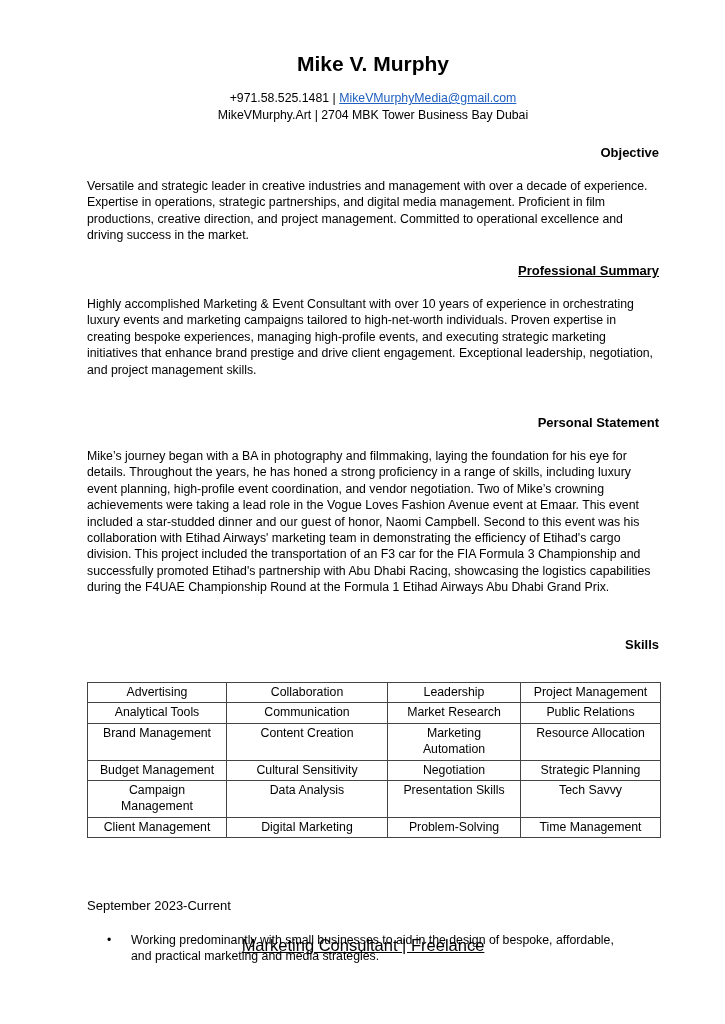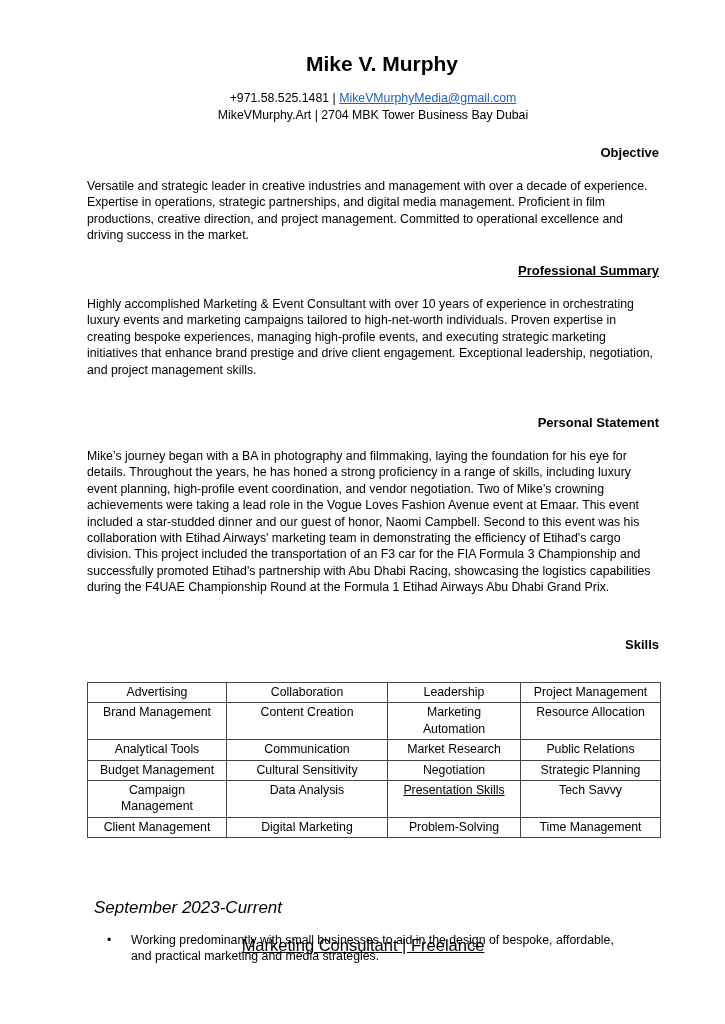--- a/index.html
+++ b/index.html
@@ -1,32 +1,32 @@
 <!DOCTYPE html>
 <html><head>
 <meta charset="utf-8">
 <style>
   html, body { margin:0; padding:0; background:#ffffff; }
   body { width:725px; height:1024px; position:relative; overflow:hidden;
          font-family:"Liberation Sans", sans-serif; color:#000; }
   .page { position:absolute; left:87px; top:0; width:572px; }
-  .name { position:absolute; left:9px; width:572px; top:52px; text-align:center;
+  .name { position:absolute; left:0; width:572px; top:52px; text-align:center;
           font-size:21px; font-weight:bold; }
   .contact { position:absolute; left:0; width:572px; text-align:center; font-size:12.3px; }
   .contact a { color:#1f5fbf; text-decoration:underline; }
   .heading { position:absolute; left:0; width:572px; text-align:right; font-size:13px; font-weight:bold; }
   .para { position:absolute; left:0; width:572px; font-size:12.3px; line-height:16.4px; }
   table.skills { position:absolute; left:0; top:658px; width:573px; border-collapse:collapse;
                  font-size:12.3px; table-layout:fixed;margin-top:24px; }
   table.skills td { border:1px solid #444; text-align:center; vertical-align:top;
                     padding:1px 4px 2px 4px; line-height:16.4px; }
   .job-title { position:absolute; left:0; width:552px; top:904px; text-align:center;
                font-size:16.5px;margin-top:32px; }
   .job-title span { text-decoration:underline; }
-  .job-date { position:absolute; left:7px; top:898px; font-size:17px; font-style:italic; }
+  .job-date { position:absolute; left:0; top:898px; font-size:13px; }
   .bullet-list { position:absolute; left:0; top:932px; width:572px; margin:0; padding:0; list-style:none; }
   .bullet-list li { position:relative; padding-left:44px; font-size:12.3px; line-height:16.4px; width:500px; }
   .bullet-list li .dot { position:absolute; left:20px; top:0; }
 </style>
 </head>
 <body>
 
 <div class="page">
 
   <div class="name">Mike V. Murphy</div>
@@ -61,41 +61,41 @@
         <col style="width:140px">
     </colgroup>
     <tbody>
       <tr>
         <td>Advertising</td>
         <td>Collaboration</td>
         <td>Leadership</td>
         <td>Project Management</td>
       </tr>
       <tr>
+        <td>Analytical Tools</td>
+        <td>Communication</td>
+        <td>Market Research</td>
+        <td>Public Relations</td>
+      </tr>
+      <tr>
         <td>Brand Management</td>
         <td>Content Creation</td>
         <td style="padding-left:22px;padding-right:22px;">Marketing Automation</td>
         <td>Resource Allocation</td>
-      </tr>
-      <tr>
-        <td>Analytical Tools</td>
-        <td>Communication</td>
-        <td>Market Research</td>
-        <td>Public Relations</td>
       </tr>
       <tr>
         <td>Budget Management</td>
         <td>Cultural Sensitivity</td>
         <td>Negotiation</td>
         <td>Strategic Planning</td>
       </tr>
       <tr>
         <td style="padding-left:22px;padding-right:22px;">Campaign Management</td>
         <td>Data Analysis</td>
-        <td style="height:33px;text-decoration:underline;">Presentation Skills</td>
+        <td style="height:33px;">Presentation Skills</td>
         <td>Tech Savvy</td>
       </tr>
       <tr>
         <td>Client Management</td>
         <td>Digital Marketing</td>
         <td>Problem-Solving</td>
         <td>Time Management</td>
       </tr>
     </tbody>
   </table>

